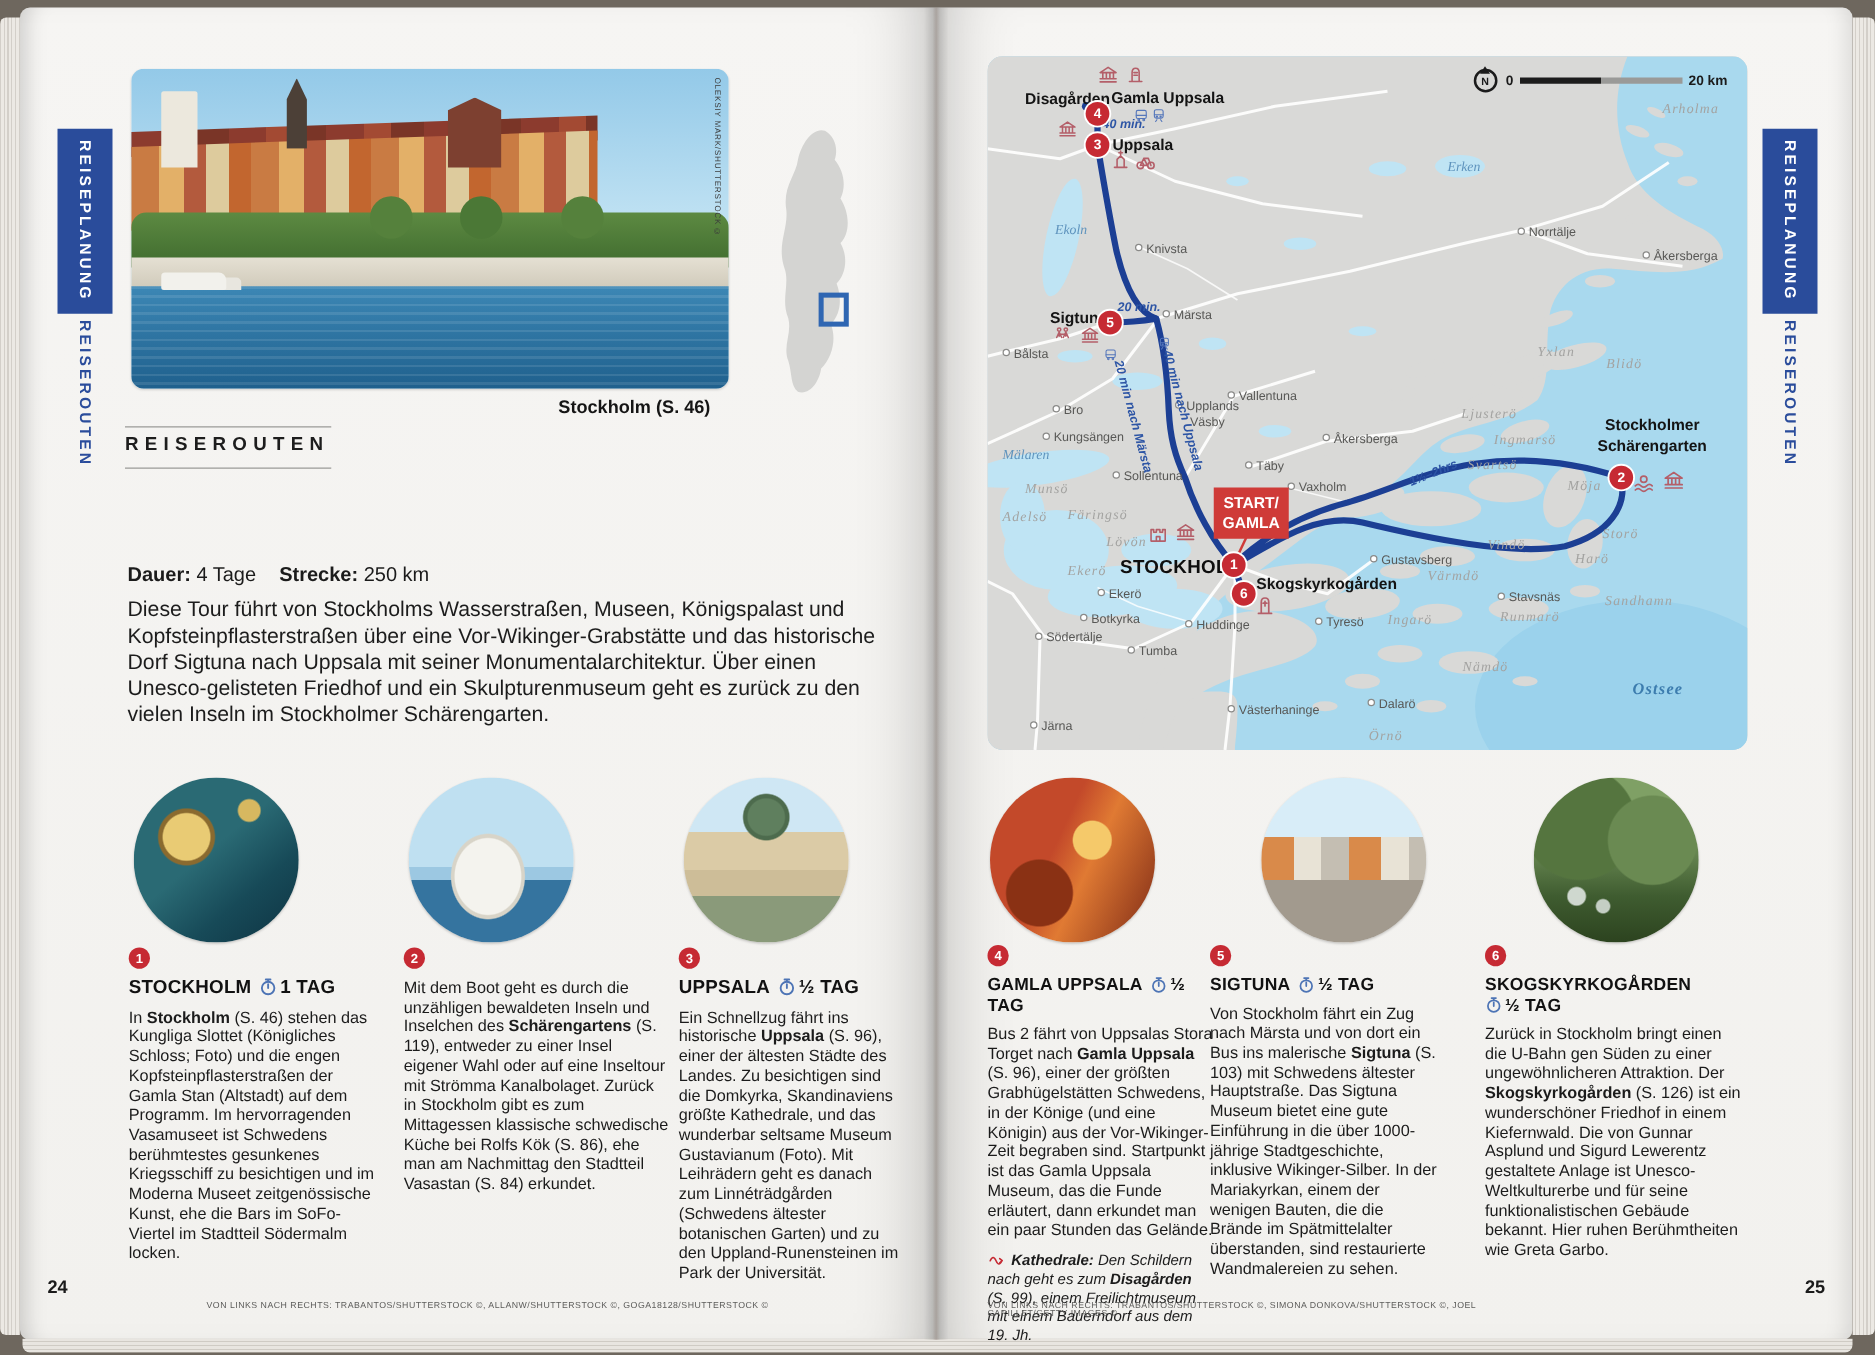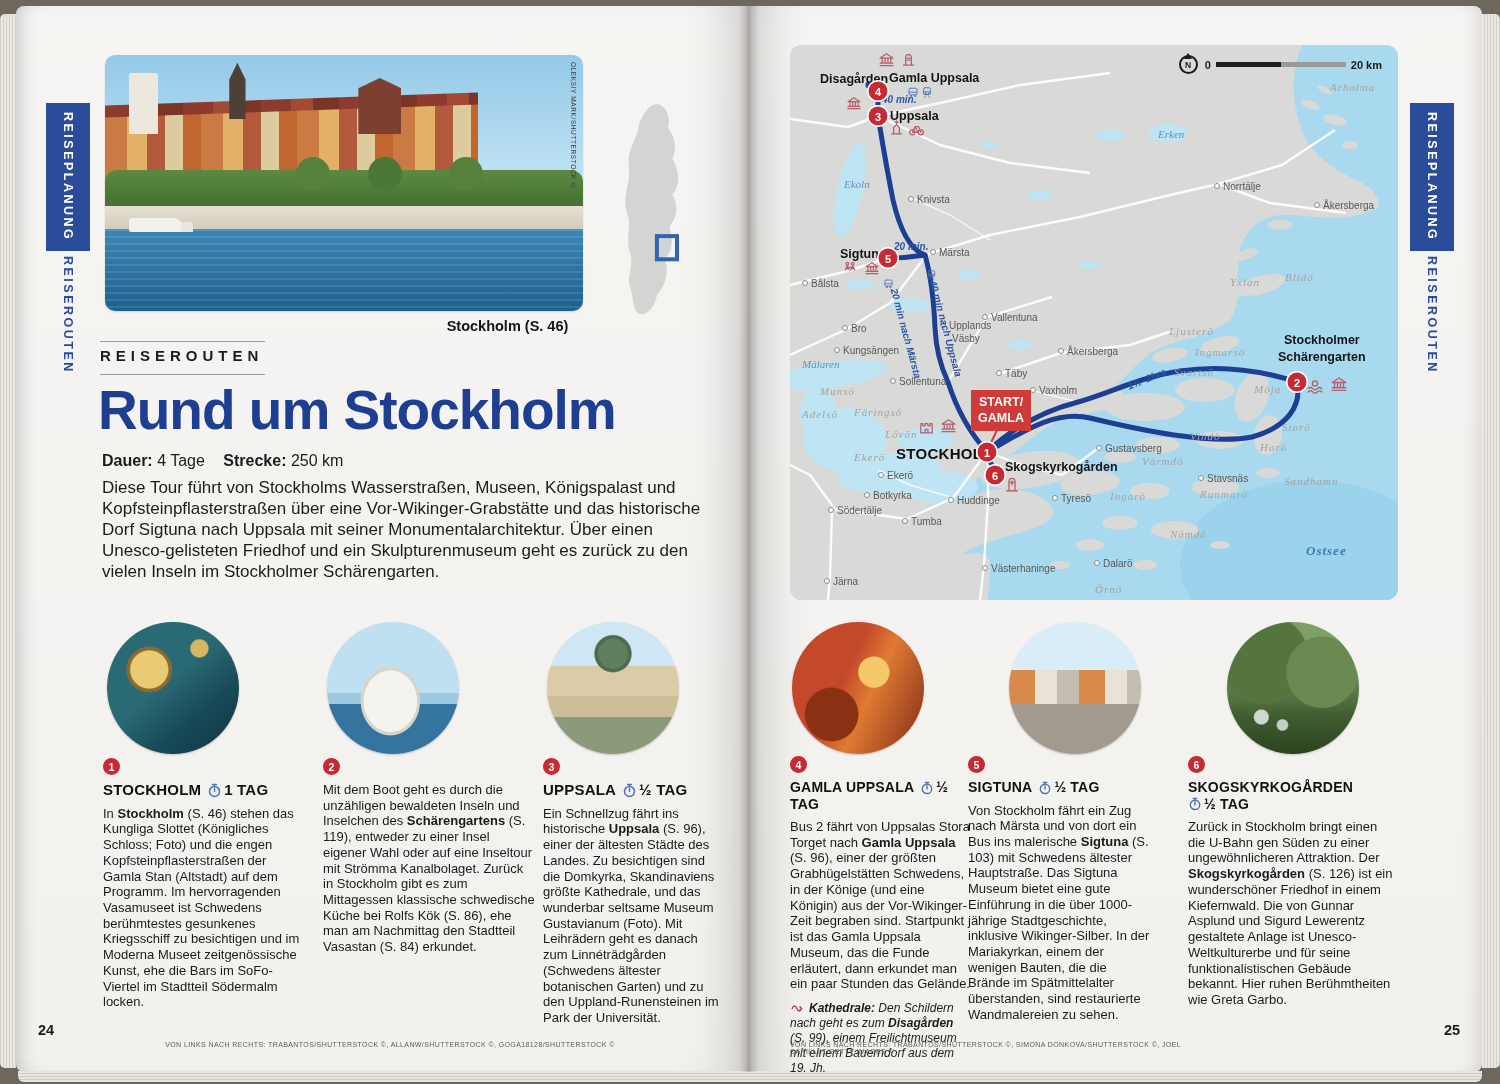--- a/index.html
+++ b/index.html
@@ -174,21 +174,20 @@
   <div class="caption">Stockholm (S. 46)</div>
 
   <svg class="sweden" width="96" height="232" viewBox="0 0 60 150">
     <path d="M30,3 C35,6 37,12 35,18 C40,24 41,32 38,38 C43,46 43,56 38,61 C42,68 41,77 36,82 C39,90 38,98 33,103 C36,110 34,120 28,126 C27,133 22,140 16,138 C12,135 13,128 11,122 C8,114 13,108 11,100 C7,90 12,82 9,74 C5,62 11,54 10,44 C8,32 15,26 16,18 C18,9 24,1 30,3 Z" fill="#d4d4d2"></path>
     <rect x="28" y="88" width="13" height="15" fill="none" stroke="#2f66b2" stroke-width="2.6"></rect>
   </svg>
 
   <div class="kick-rule" style="top:341px"></div>
   <div class="kicker">REISEROUTEN</div>
   <div class="kick-rule" style="top:374px"></div>
-  <div class="title">Rund um Stockholm</div>
   <div class="meta">
     <span class="b">Dauer:</span>
     <span>4 Tage</span><span class="gap"></span>
     <span class="b">Strecke:</span>
     <span>250 km</span>
   </div>
   <div class="intro">Diese Tour führt von Stockholms Wasserstraßen, Museen, Königspalast und Kopfsteinpflasterstraßen über eine Vor-Wikinger-Grabstätte und das historische Dorf Sigtuna nach Uppsala mit seiner Monumentalarchitektur. Über einen Unesco-gelisteten Friedhof und ein Skulpturenmuseum geht es zurück zu den vielen Inseln im Stockholmer Schärengarten.</div>
 
   <div class="circ" id="c1" style="left:107px;top:622px"></div>
   <div class="circ" id="c2" style="left:327px;top:622px"></div>
@@ -372,21 +371,21 @@
         <div class="ml isl" style="left: 305px; top: 538px;">Örnö</div>
         <div class="ml isl" style="left: 494px; top: 430px;">Sandhamn</div>
         <div class="ml isl" style="left: 470px; top: 396px;">Harö</div>
         <div class="ml isl" style="left: 492px; top: 376px;">Storö</div>
         <div class="ml isl" style="left: 400px; top: 385px;">Vindö</div>
         <div class="ml isl" style="left: 464px; top: 338px;">Möja</div>
         <div class="ml isl" style="left: 384px; top: 321px;">Svartsö</div>
         <div class="ml isl" style="left: 405px; top: 301px;">Ingmarsö</div>
         <div class="ml isl" style="left: 379px; top: 280px;">Ljusterö</div>
         <div class="ml isl" style="left: 440px; top: 231px;">Yxlan</div>
-        <div class="ml isl" style="left: 495px; top: 226px;">Blidö</div>
+        <div class="ml isl" style="left: 495px; top: 240px;">Blidö</div>
         <div class="ml isl" style="left: 540px; top: 36px;">Arholma</div>
         <div class="ml wtr" style="left: 12px; top: 313px;">Mälaren</div>
         <div class="ml wtr" style="left: 54px; top: 133px;">Ekoln</div>
         <div class="ml wtr" style="left: 368px; top: 83px;">Erken</div>
         <div class="ml sea" style="left: 516px; top: 498px;">Ostsee</div>
         <div class="ml time" style="left: 92px; top: 49px;">40 min.</div>
         <div class="ml time" style="left: 104px; top: 196px;">20 min.</div>
         <div class="ml time" style="left: 338px; top: 336px; transform: rotate(-22deg);">1½–2hrs</div>
         <div class="ml time" style="left: 104px; top: 238px; transform: rotate(75deg);">20 min nach Märsta</div>
         <div class="ml time" style="left: 143px; top: 230px; transform: rotate(75deg);">40 min nach Uppsala</div>

